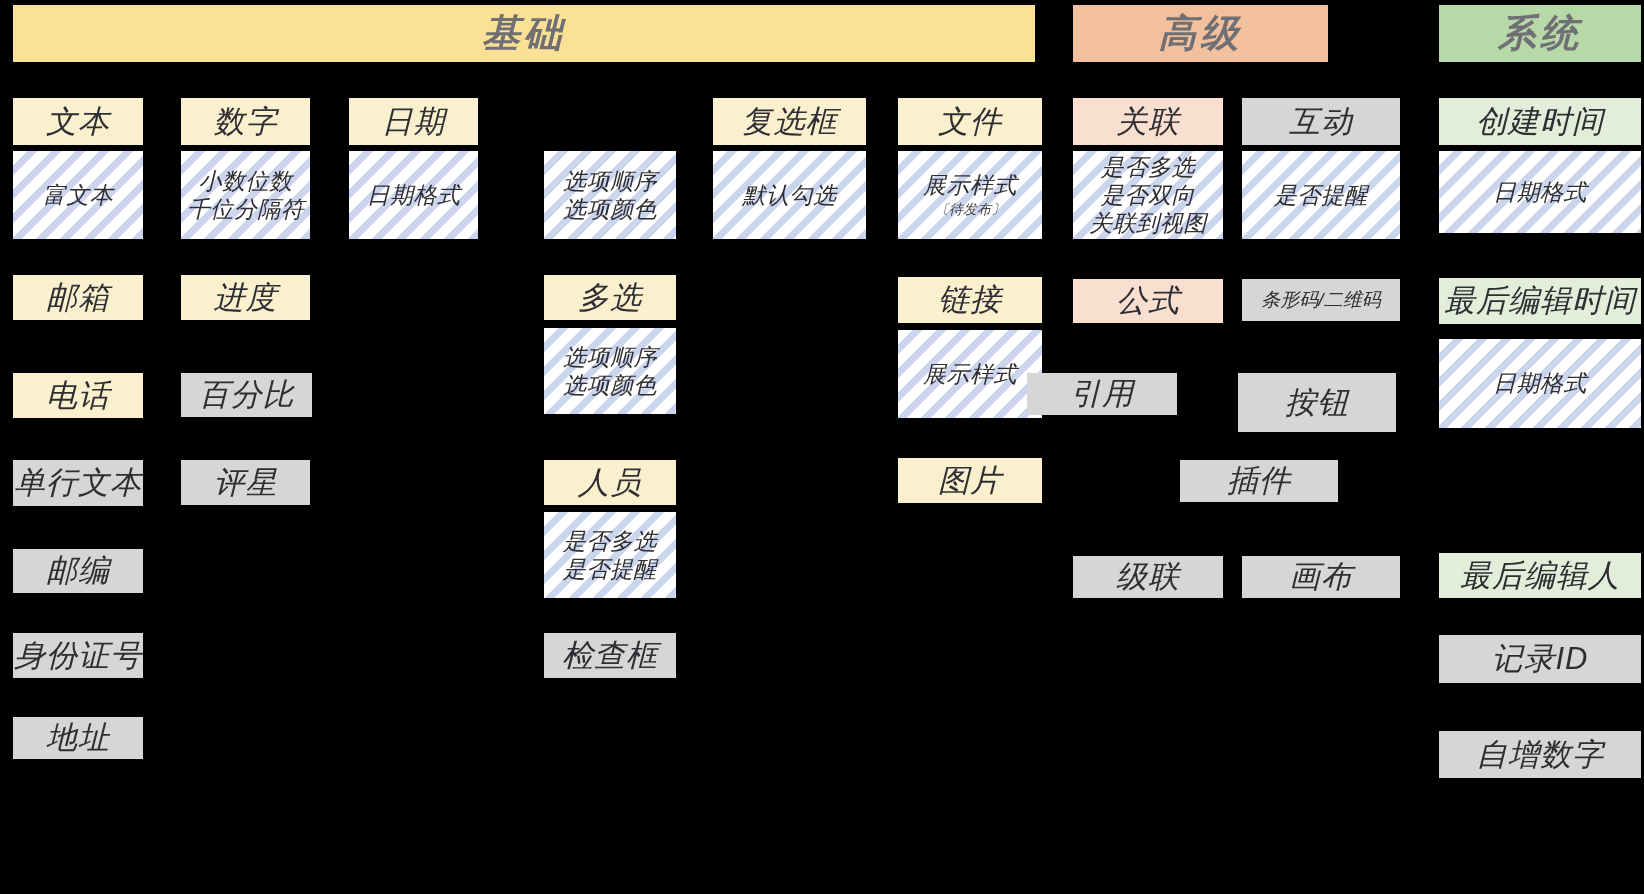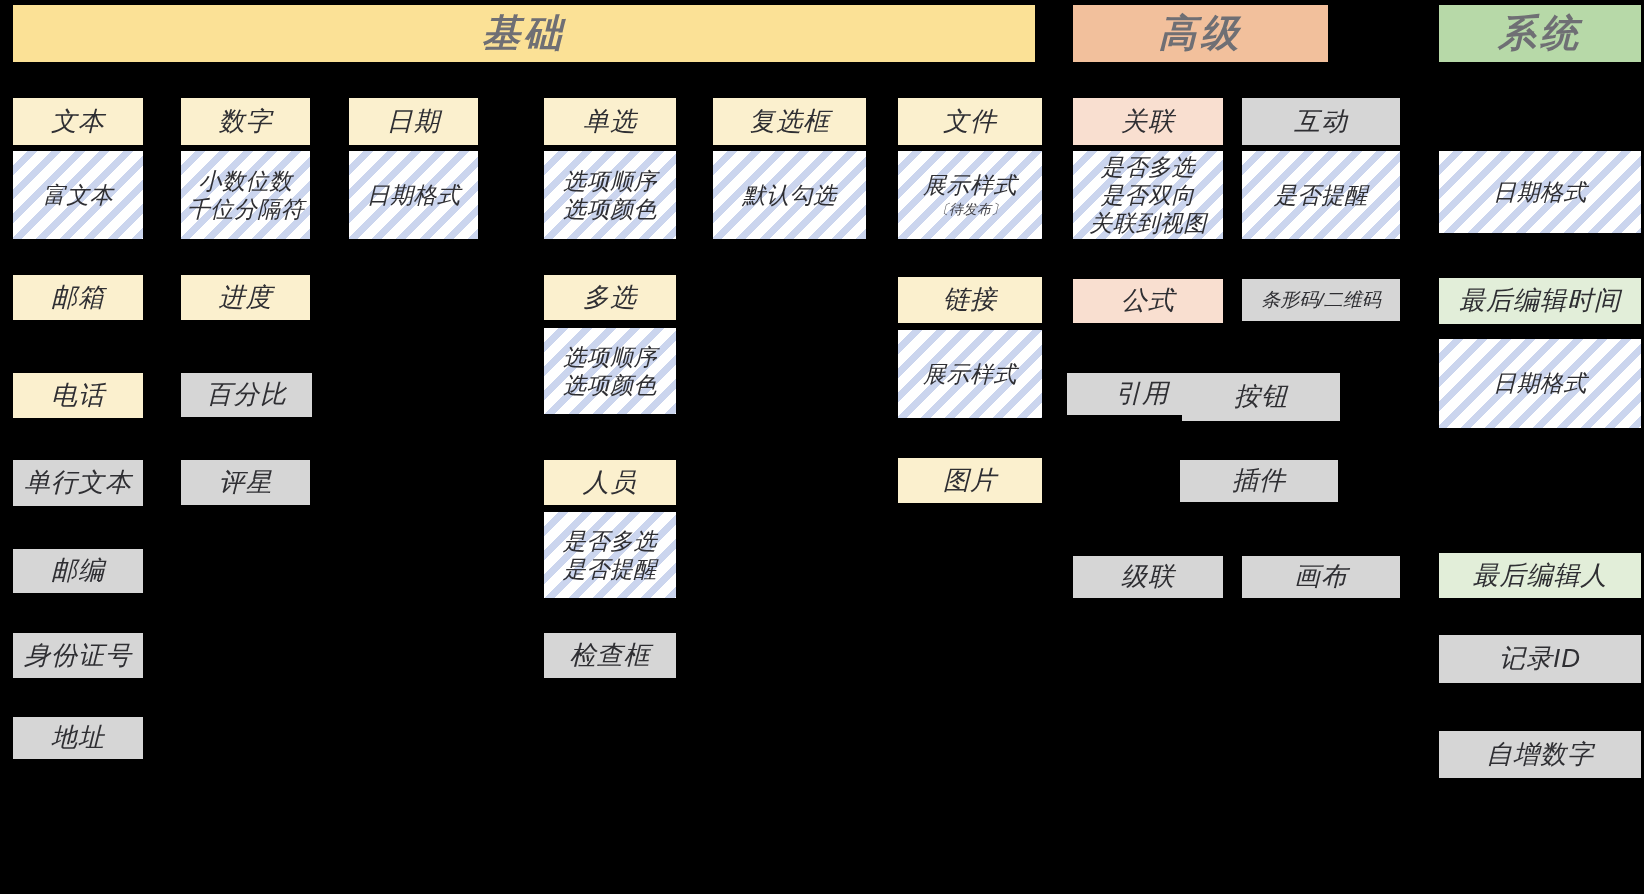--- a/index.html
+++ b/index.html
@@ -4,21 +4,21 @@
 <style>
   html,body{margin:0;padding:0;background:#000;}
   #stage{
     position:relative;width:1644px;height:894px;background:var(--bg,#000);
     font-family:"Liberation Sans","DejaVu Sans",sans-serif;
     font-style:italic;overflow:hidden;
   }
   .box{
     position:absolute;display:flex;flex-direction:column;
     align-items:center;justify-content:center;text-align:center;
-    color:var(--item-text,#2F2F33);font-size:26px;line-height:1.22;
+    color:var(--item-text,#2F2F33);font-size:31px;line-height:1.22;
     letter-spacing:1px;box-sizing:border-box;
   }
   .section-hdr{
     font-weight:bold;font-size:38px;color:var(--header-text,#6F6F74);
     letter-spacing:4px;
   }
   .yellow-hdr{background:var(--basic-header,#FBE196);text-align:right;}
   .orange-hdr{background:var(--advanced-header,#F2C09C);}
   .green-hdr{background:var(--system-header,#B7D9A8);}
   .yellow{background:var(--basic-item,#FBF0CE);}
@@ -91,23 +91,20 @@
     <span>评星</span>
   </div>
 
   <div class="box yellow" style="left:349px;top:98px;width:129px;height:47px">
     <span>日期</span>
   </div>
   <div class="box striped" style="left:349px;top:151px;width:129px;height:88px">
     <span>日期格式</span>
   </div>
 
-  <div class="box yellow" style="left:544px;top:98px;width:132px;height:47px">
-    <span>单选</span>
-  </div>
   <div class="box striped" style="left:544px;top:151px;width:132px;height:88px">
     <span>选项顺序</span>
     <span>选项颜色</span>
   </div>
   <div class="box yellow" style="left:544px;top:275px;width:132px;height:45px">
     <span>多选</span>
   </div>
   <div class="box striped" style="left:544px;top:328px;width:132px;height:86px">
     <span>选项顺序</span>
     <span>选项颜色</span>
@@ -151,46 +148,49 @@
     <span>图片</span>
   </div>
   <div class="box striped" style="left:1073px;top:151px;width:150px;height:88px">
     <span>是否多选</span>
     <span>是否双向</span>
     <span>关联到视图</span>
   </div>
   <div class="box pink" style="left:1073px;top:279px;width:150px;height:44px">
     <span>公式</span>
   </div>
-  <div class="box gray" style="left:1067px;top:373px;width:150px;height:42px">
+  <div class="box gray" style="left:1027px;top:373px;width:150px;height:42px">
     <span>引用</span>
   </div>
   <div class="box gray" style="left:1073px;top:556px;width:150px;height:42px">
     <span>级联</span>
   </div>
 
   <div class="box gray" style="left:1242px;top:98px;width:158px;height:47px">
     <span>互动</span>
   </div>
   <div class="box striped" style="left:1242px;top:151px;width:158px;height:88px">
     <span>是否提醒</span>
   </div>
   <div class="box gray small-text" style="left:1242px;top:279px;width:158px;height:42px">
     <span>条形码/二维码</span>
   </div>
-  <div class="box gray" style="left:1182px;top:373px;width:158px;height:48px">
+  <div class="box gray" style="left:1238px;top:373px;width:158px;height:59px">
     <span>按钮</span>
   </div>
   <div class="box gray" style="left:1180px;top:460px;width:158px;height:42px">
     <span>插件</span>
   </div>
   <div class="box gray" style="left:1242px;top:556px;width:158px;height:42px">
     <span>画布</span>
   </div>
 
+  <div class="box green" style="left:1439px;top:98px;width:202px;height:47px">
+    <span>创建时间</span>
+  </div>
   <div class="box striped" style="left:1439px;top:151px;width:202px;height:82px">
     <span>日期格式</span>
   </div>
   <div class="box green" style="left:1439px;top:278px;width:202px;height:46px">
     <span>最后编辑时间</span>
   </div>
   <div class="box striped" style="left:1439px;top:339px;width:202px;height:89px">
     <span>日期格式</span>
   </div>
   <div class="box green" style="left:1439px;top:553px;width:202px;height:45px">

